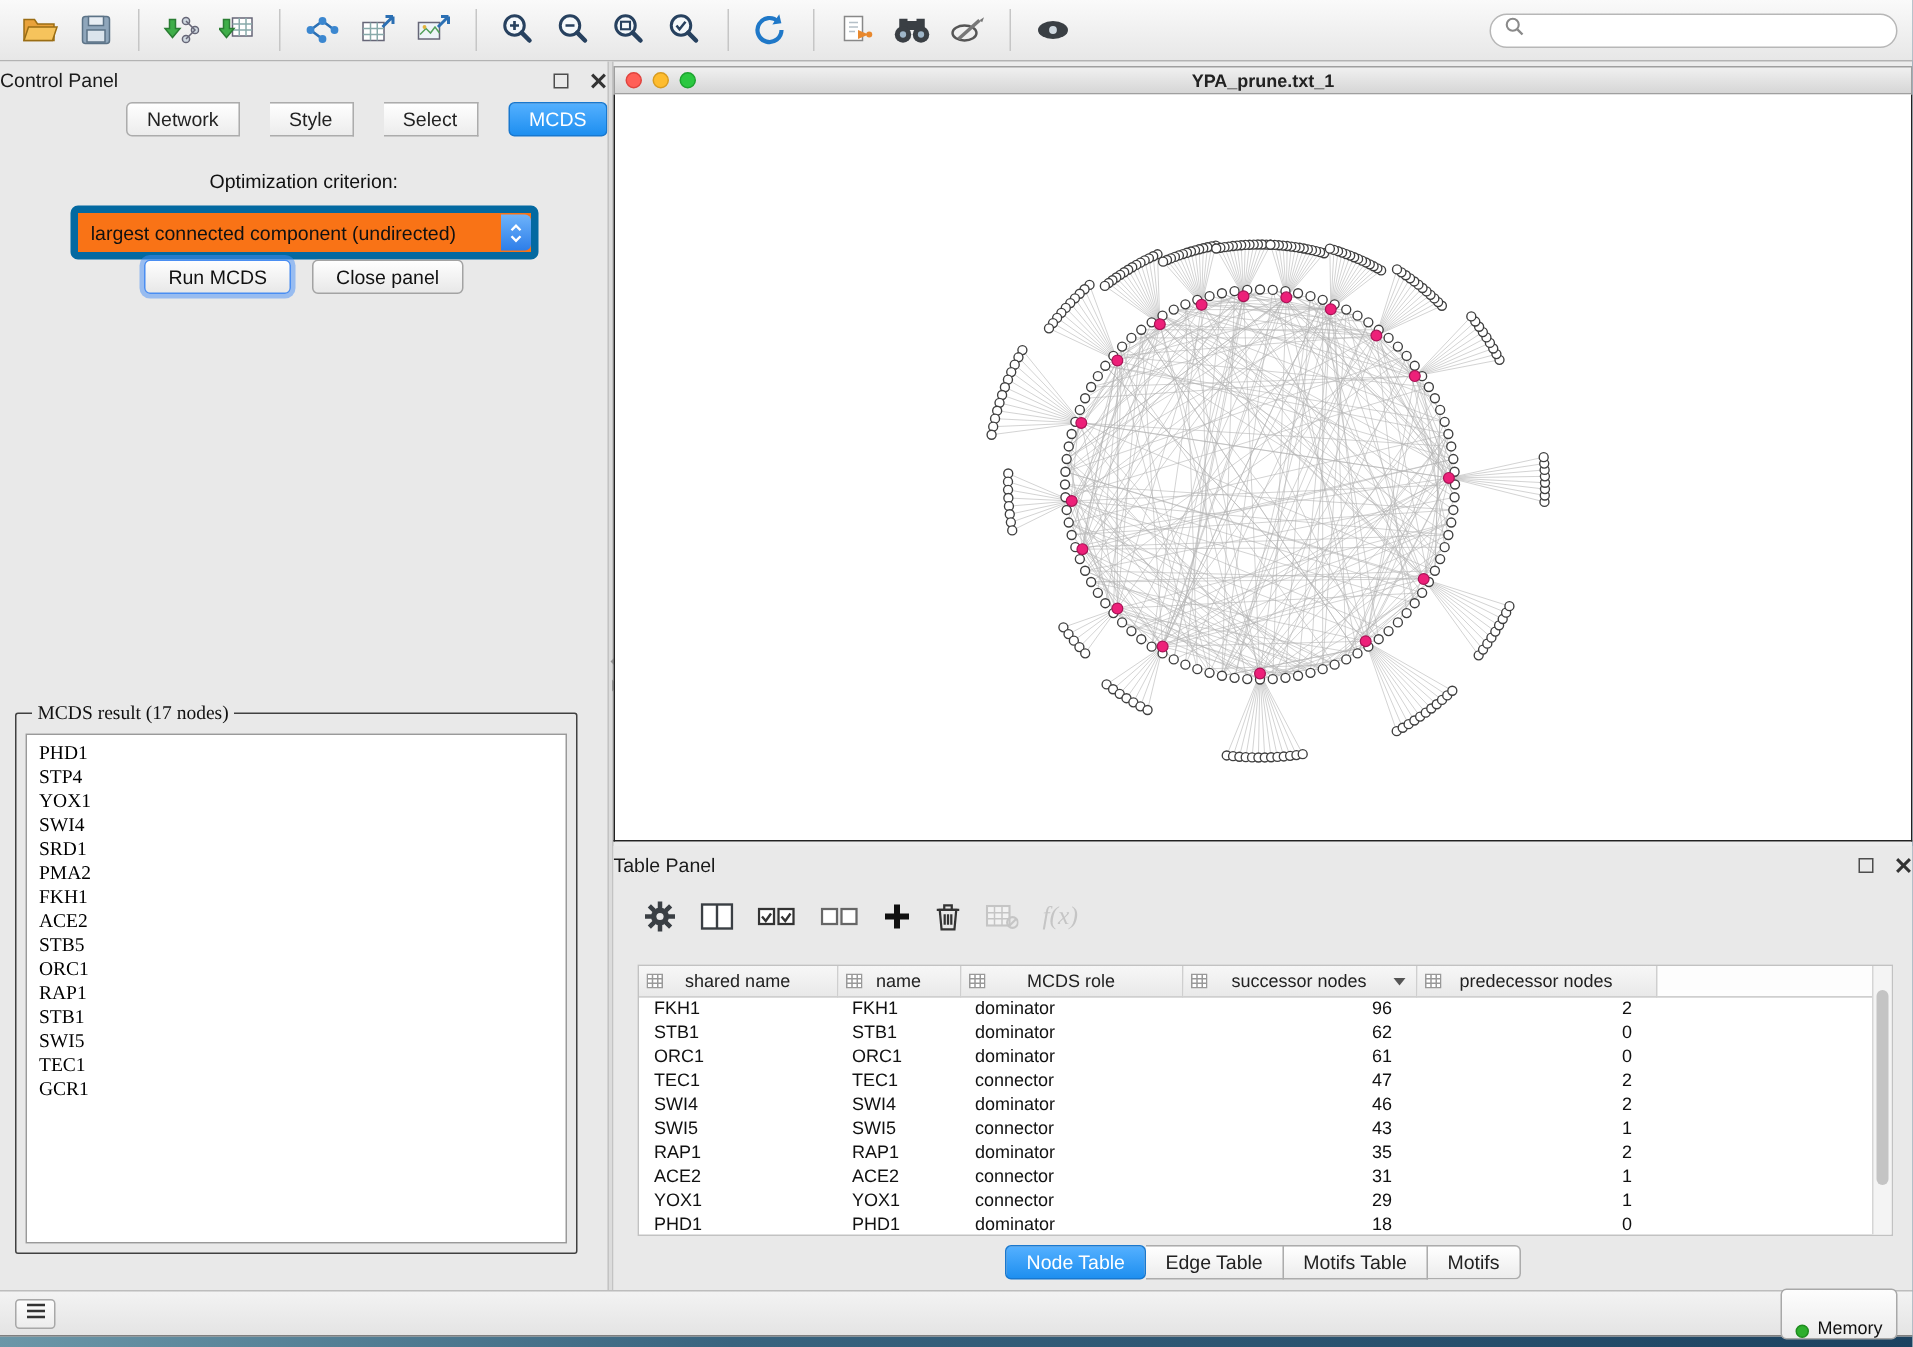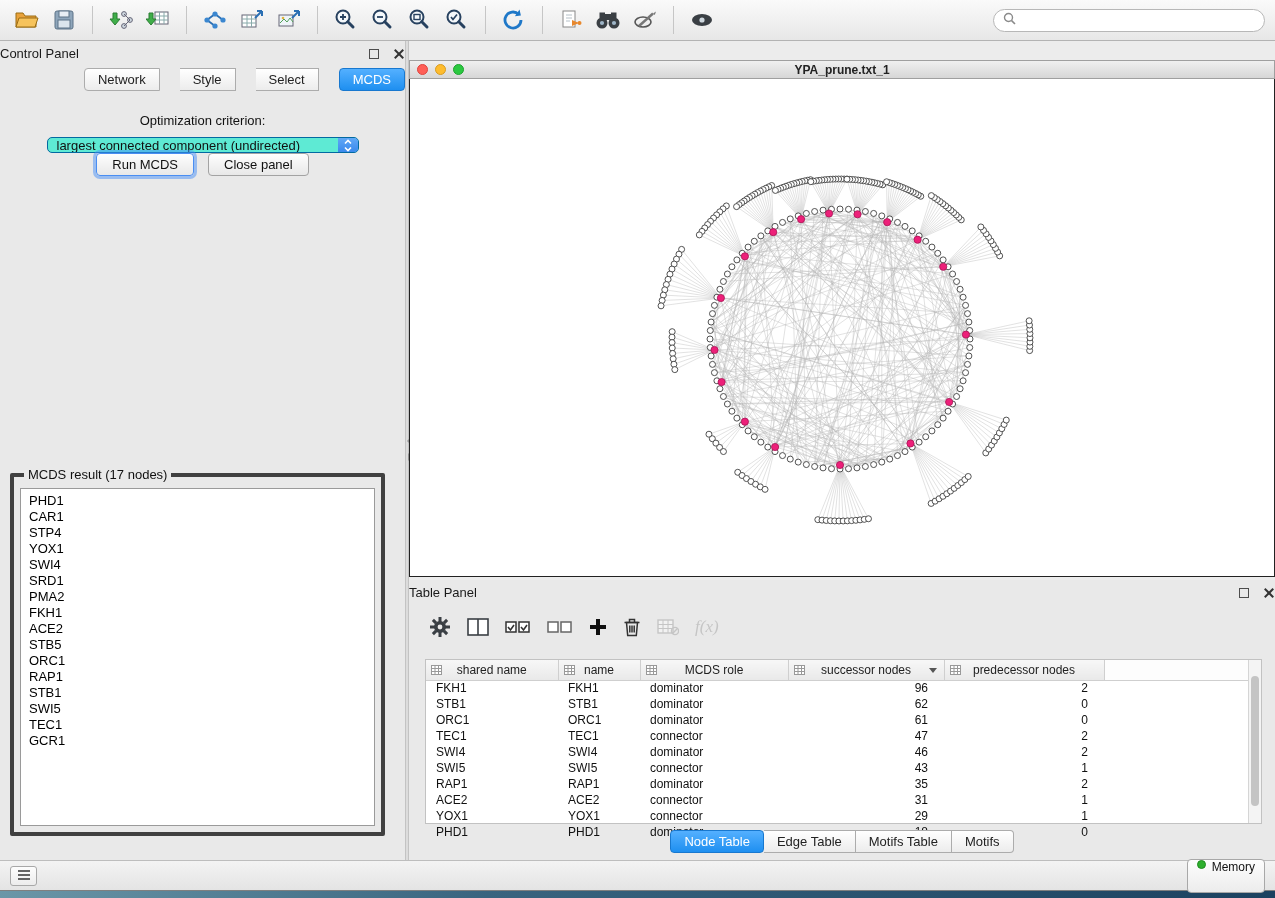--- a/index.html
+++ b/index.html
@@ -42,45 +42,45 @@
 
   .cp-tabs { display:flex; justify-content:flex-end; margin-top:2px;gap:20px; }
   .cp-tab, .tp-tab { font-size:13px; padding:3px 13px; background:linear-gradient(#ffffff,#ececec);
     border:1px solid #acacac; border-left:none; color:#222; cursor:default; }
   .cp-tab:first-child, .tp-tab:first-child { border-left:1px solid #acacac; border-radius:4px 0 0 4px; }
   .cp-tab:last-child, .tp-tab:last-child { border-radius:0 4px 4px 0; }
   .cp-tab.sel, .tp-tab.sel { background:linear-gradient(#54b0ff,#1e8ff0); color:#fff;
     border:1px solid #1878cf; border-radius:4px; }
 
   .opt-label { text-align:center; font-size:13px; margin:22px 0 9px; color:#111; }
-  .select { width:312px; margin:0 auto; height:16px; border:1px solid #0369a1; border-radius:5px;
-    background:#5eead4; display:flex; align-items:center; font-size:13px; padding-left:9px; overflow:hidden; }
+  .select { width:312px; margin:0 auto; height:36px; border:5px solid #0369a1; border-radius:5px;
+    background:#f97316; display:flex; align-items:center; font-size:13px; padding-left:9px; overflow:hidden; }
   .select-value { flex:1; white-space:nowrap; color:#111; }
   .select-btn { width:20px; height:24px; background:linear-gradient(#6eb3fa,#2d7ee9);
     border-radius:0 4px 4px 0; display:flex; align-items:center; justify-content:center; }
   .btn-row { display:flex; justify-content:center; gap:14px; }
   .btn { font:13px "Liberation Sans",sans-serif; padding:3px 15px;
     background:linear-gradient(#fefefe,#e8e8e8); border:1px solid #a3a3a3; border-radius:4px; color:#111; }
   .btn.focusring { box-shadow:0 0 0 3px rgba(72,144,247,.5); border-color:#4a8ef2; }
 
   .mcds-result { position:absolute; left:10px; right:20px; top:426px; bottom:24px;
-    border:4px solid #404040; border-radius:2px; margin:0; padding:6px; background:#e9e9e9; }
+    border:1px solid #404040; border-radius:2px; margin:0; padding:6px; background:#e9e9e9;font-family:Liberation Serif, serif; }
   .mcds-result legend { font-size:13px; padding:0 4px; margin-left:4px; color:#111; }
   .result-list { width:100%; height:100%; background:#fff; border:1px solid #9a9a9a;
     overflow:hidden; padding:4px 0 0 8px; font-size:13px; line-height:16px; color:#000; }
 
   .v-splitter { position:absolute; left:405px; top:0; bottom:0; width:4px; background:#dcdcdc;
     border-left:1px solid #c3c3c3; border-right:1px solid #c3c3c3; }
   .v-splitter::before { content:""; position:absolute; top:50%; left:-3px; margin-top:-14px;
     border:4px solid transparent; border-right-color:#929292; }
   .v-splitter::after { content:""; position:absolute; top:50%; left:2px; margin-top:2px;
     border:4px solid transparent; border-left-color:#929292; }
 
   
-  .right-area { position:absolute; left:409px; right:0; top:0; bottom:0;margin-top:16px; }
+  .right-area { position:absolute; left:409px; right:0; top:0; bottom:0; }
   .network-window { position:absolute; left:0; right:0; top:3px; height:517px; }
   .net-titlebar { height:19px; background:linear-gradient(#f0f0f0,#d6d6d6);
     border:1px solid #9f9f9f; display:flex; align-items:center; padding:0 7px; position:relative; }
   .tl { width:11px; height:11px; border-radius:50%; margin-right:7px; }
   .tl.red { background:#ff5f57; border:1px solid #e0443e; }
   .tl.yellow { background:#febc2e; border:1px solid #d89c20; }
   .tl.green { background:#2bc840; border:1px solid #1da32f; }
   .net-title { position:absolute; left:0; right:0; text-align:center; font-size:12px; font-weight:700; color:#222; }
   .net-canvas { position:absolute; top:19px; left:0; right:0; bottom:0; background:#fff;
     border:1px solid #222; border-top:none; overflow:hidden; }
@@ -110,21 +110,21 @@
 
   .tp-tabs { position:absolute; left:0; right:0; bottom:7px; display:flex; justify-content:center; }
 
   
   .statusbar { position:absolute; left:0; right:0; bottom:0; height:30px;
     background:linear-gradient(#f3f3f3,#e4e4e4); border-top:1px solid #bdbdbd;
     display:flex; align-items:center; padding:0 10px; }
   .sb-left-btn { width:27px; height:20px; border:1px solid #a8a8a8; border-radius:3px;
     background:linear-gradient(#fdfdfd,#ececec); display:flex; align-items:center; justify-content:center; }
   .memory-btn { margin-left:auto; height:34px; border:1px solid #a8a8a8; border-radius:4px;
-    background:linear-gradient(#fdfdfd,#ececec); display:flex; align-items:flex-start; gap:6px;
+    background:linear-gradient(#fdfdfd,#ececec); display:flex; align-items:flex-end; gap:6px;
     padding:0 9px; font-size:12px; color:#111; }
   .mem-dot { width:9px; height:9px; border-radius:50%; background:#2daf2d; border:1px solid #1f8c1f; }
 </style>
 </head>
 <body>
 
 <div class="app">
 
   <div class="toolbar">
     <div class="toolbar-icons" id="toolbar-icons">
@@ -292,21 +292,20 @@
       </div>
       <div class="btn-row">
         <button class="btn focusring">Run MCDS</button>
         <button class="btn">Close panel</button>
       </div>
 
       <fieldset class="mcds-result">
         <legend>MCDS result (17 nodes)</legend>
         <div class="result-list" id="mcds-list">
             <div>PHD1</div>
-            <div>CAR1</div>
             <div>STP4</div>
             <div>YOX1</div>
             <div>SWI4</div>
             <div>SRD1</div>
             <div>PMA2</div>
             <div>FKH1</div>
             <div>ACE2</div>
             <div>STB5</div>
             <div>ORC1</div>
             <div>RAP1</div>

